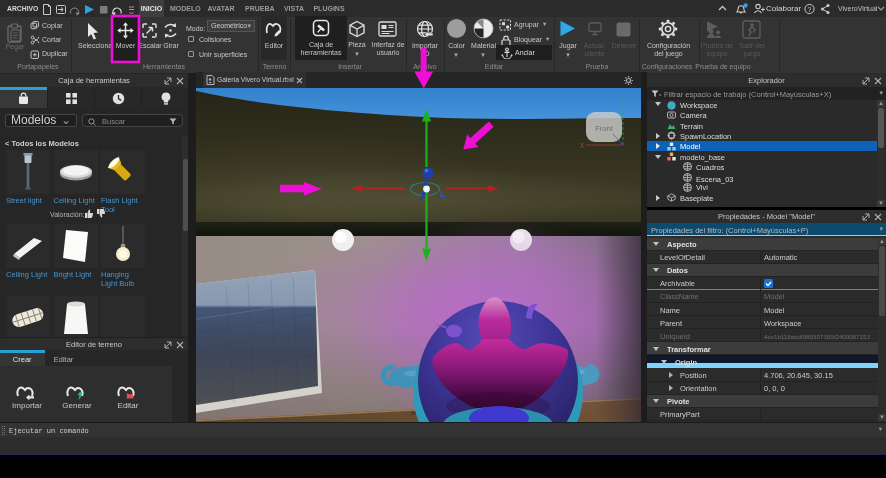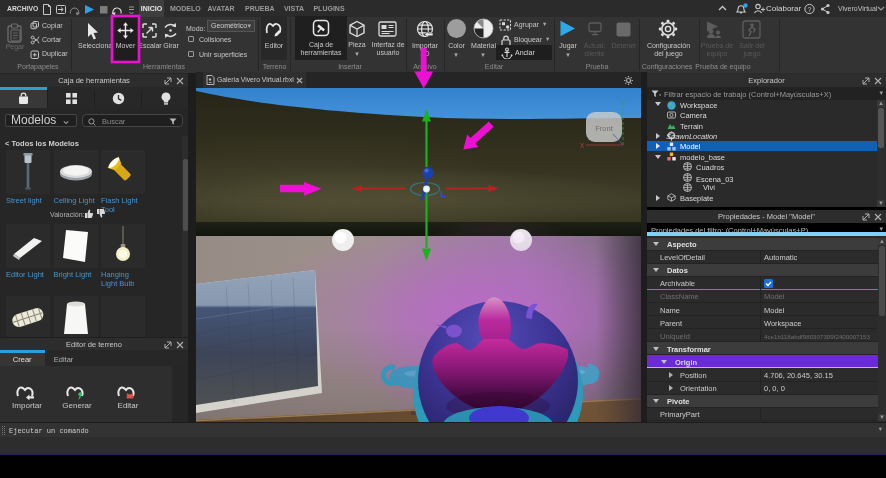--- a/index.html
+++ b/index.html
@@ -356,21 +356,21 @@
   </svg>
   <svg class="abs" style="left:53.5px;top:151px;" width="44" height="44" viewBox="0 0 44 44">
     <polygon points="12,6 34,8 31,38 9,34" fill="#fbfbf9"></polygon>
   </svg>
   <svg class="abs" style="left:101px;top:151px;" width="44" height="44" viewBox="0 0 44 44">
     <rect x="21.4" y="2" width="1.2" height="20" fill="#7a7468"></rect>
     <rect x="19.8" y="20" width="4.4" height="4" fill="#9a9488"></rect>
     <circle cx="22" cy="30" r="7" fill="#f3edca"></circle>
     <circle cx="22" cy="30" r="4" fill="#fdfbe8"></circle>
   </svg>
-  <div class="abs" style="left:6px;top:197px;color:#4596d1;font-size:7.5px;">Editor Light</div>
+  <div class="abs" style="left:6px;top:197px;color:#4596d1;font-size:7.5px;">Ceiling Light</div>
   <div class="abs" style="left:53.5px;top:197px;color:#4596d1;font-size:7.5px;">Bright Light</div>
   <div class="abs" style="left:101px;top:197px;color:#4596d1;font-size:7.5px;line-height:9px;">Hanging<br>Light Bulb</div>
 
   <div class="abs" style="left:6px;top:223px;width:44px;height:41px;background:#2b2b2b;"></div>
   <div class="abs" style="left:53.5px;top:223px;width:44px;height:41px;background:#2b2b2b;"></div>
   <div class="abs" style="left:101px;top:223px;width:44px;height:41px;background:#2b2b2b;"></div>
   <svg class="abs" style="left:6px;top:223px;" width="44" height="41" viewBox="0 0 44 41">
     <g transform="rotate(-18 22 22)">
       <rect x="6" y="15" width="32" height="13" rx="6.5" fill="#ece9d8"></rect>
       <path d="M11,15.5 v12 M17,15 v13 M23,15 v13 M29,15 v13 M35,15.5 v12 M6.5,21.5 h31" stroke="#8a8878" stroke-width="1"></path>
@@ -647,21 +647,21 @@
           <path d="M0.5,7 L3,2 5,5 6.5,3 8.5,7 Z" fill="#3fae5e"></path>
         </svg>
       <span class="abs" style="left:33px;top:1px;">Terrain</span>
     </div>
     <div class="abs" style="left:0;top:30.9px;width:239px;height:10.3px;">
       <span class="abs" style="left:9px;top:2px;width:0;height:0;border-top:3.5px solid transparent;border-bottom:3.5px solid transparent;border-left:4.5px solid #c8c8c8;"></span>
       <svg class="abs" style="left:20px;top:0.5px;" width="9" height="9" viewBox="0 0 9 9">
           <circle cx="4.5" cy="4.5" r="3" fill="none" stroke="#b8b8b8" stroke-width="1.4"></circle>
           <path d="M4.5,0.5 v2 M4.5,6.5 v2 M0.5,4.5 h2 M6.5,4.5 h2" stroke="#b8b8b8" stroke-width="1.2"></path>
         </svg>
-      <span class="abs" style="left:19px;top:1px;font-style:italic;">SpawnLocation</span>
+      <span class="abs" style="left:33px;top:1px;">SpawnLocation</span>
     </div>
     <div class="abs" style="left:0;top:41.2px;width:230px;height:10.3px;background:#0e62b5;">
       <span class="abs" style="left:9px;top:2px;width:0;height:0;border-top:3.5px solid transparent;border-bottom:3.5px solid transparent;border-left:4.5px solid #e8e8e8;"></span>
       <svg class="abs" style="left:20px;top:0.5px;" width="9" height="9" viewBox="0 0 9 9">
           <rect x="2.8" y="0.5" width="3.4" height="3.4" rx="0.5" fill="#e8e8e8"></rect>
           <rect x="0.3" y="5" width="3.4" height="3.4" rx="0.5" fill="#9fc4e8"></rect>
           <rect x="5.3" y="5" width="3.4" height="3.4" rx="0.5" fill="#9fc4e8"></rect>
         </svg>
       <span class="abs" style="left:33px;top:1px;color:#fff;">Model</span>
     </div>
@@ -686,21 +686,21 @@
           <circle cx="4.5" cy="4.5" r="4" fill="none" stroke="#b8b8b8" stroke-width="1"></circle>
           <path d="M0.5,4.5 h8 M4.5,0.5 v8 M1.5,2 a5.5,5.5 0 0 0 6,0 M1.5,7 a5.5,5.5 0 0 1 6,0" stroke="#b8b8b8" stroke-width="0.8" fill="none"></path>
         </svg>
       <span class="abs" style="left:49px;top:3px;">Escena_03</span>
     </div>
     <div class="abs" style="left:0;top:82.4px;width:239px;height:10.3px;">
       <svg class="abs" style="left:36px;top:0.5px;" width="9" height="9" viewBox="0 0 9 9">
           <circle cx="4.5" cy="4.5" r="4" fill="none" stroke="#b8b8b8" stroke-width="1"></circle>
           <path d="M0.5,4.5 h8 M4.5,0.5 v8 M1.5,2 a5.5,5.5 0 0 0 6,0 M1.5,7 a5.5,5.5 0 0 1 6,0" stroke="#b8b8b8" stroke-width="0.8" fill="none"></path>
         </svg>
-      <span class="abs" style="left:49px;top:1px;margin-left:7px;">Vivi</span>
+      <span class="abs" style="left:49px;top:1px;">Vivi</span>
     </div>
     <div class="abs" style="left:0;top:92.7px;width:239px;height:10.3px;">
       <span class="abs" style="left:9px;top:2px;width:0;height:0;border-top:3.5px solid transparent;border-bottom:3.5px solid transparent;border-left:4.5px solid #c8c8c8;"></span>
       <svg class="abs" style="left:20px;top:0.5px;" width="9" height="9" viewBox="0 0 9 9">
           <path d="M4.5,0.8 L8.2,2.8 V6.2 L4.5,8.2 L0.8,6.2 V2.8 Z M0.8,2.8 L4.5,4.8 L8.2,2.8 M4.5,4.8 V8.2" fill="none" stroke="#b8b8b8" stroke-width="0.9"></path>
         </svg>
       <span class="abs" style="left:33px;top:1px;">Baseplate</span>
     </div>
   </div>
 
@@ -714,21 +714,21 @@
 <div class="abs" style="left:647px;top:210px;width:239px;height:222px;background:#2b2b2b;font-size:7.5px;color:#cccccc;">
   <div class="abs" style="left:0;top:0;width:239px;height:13px;background:#2d2d2d;">
     <div style="color:#c8c8c8;font-size:7.5px;text-align:center;line-height:13px;">Propiedades - Model "Model"</div>
     <svg class="abs" style="right:16px;top:3px;" width="8" height="8" viewBox="0 0 8 8">
         <path d="M1,7 L7,1 M7,1 h-4 M7,1 v4 M1,3 v4 h4" stroke="#b0b0b0" fill="none" stroke-width="1"></path>
       </svg>
     <svg class="abs" style="right:4px;top:3px;" width="8" height="8" viewBox="0 0 8 8">
         <path d="M1,1 L7,7 M7,1 L1,7" stroke="#b0b0b0" fill="none" stroke-width="1.1"></path>
       </svg>
   </div>
-  <div class="abs" style="left:0;top:13px;width:239px;height:13px;background:#000000;border-bottom:4px solid #7dd3fc;">
+  <div class="abs" style="left:0;top:13px;width:239px;height:13px;background:#0c4a6e;border-bottom:1px solid #7dd3fc;">
     <div class="abs" style="left:4px;top:2.5px;color:#b8b8b8;">Propiedades del filtro: (Control+Mayúsculas+P)</div>
     <div class="abs" style="right:3px;top:2px;color:#9a9a9a;font-size:7px;">▾</div>
   </div>
 
   <div class="abs" id="props" style="left:0;top:27.5px;width:239px;">
       <div class="abs" style="left:0;top:0px;width:239px;height:13.1px;background:#3c3c3c;border-bottom:1px solid #232323;">
         <span class="abs" style="left:6px;top:4.5px;width:0;height:0;border-left:3.5px solid transparent;border-right:3.5px solid transparent;border-top:4.5px solid #c0c0c0;"></span>
         <span class="abs" style="left:20px;top:2.5px;font-weight:bold;color:#e0e0e0;">Aspecto</span>
       </div>
       <div class="abs" style="left:0;top:13.1px;width:239px;height:13.1px;background:#2b2b2b;border-bottom:1px solid #232323;">
@@ -765,21 +765,21 @@
       </div>
       <div class="abs" style="left:0;top:91.69999999999999px;width:239px;height:13.1px;background:#2b2b2b;border-bottom:1px solid #232323;">
         <div class="abs" style="left:113px;top:0;width:1px;height:13.1px;background:#232323;"></div>
         <span class="abs" style="left:13px;top:2.5px;color:#6f6f6f;">UniqueId</span>
         <span class="abs" style="left:117px;top:2.5px;color:#6f6f6f;white-space:nowrap;"><span style="font-size:6.2px">4ce1b118abdf980307309f2400007153</span></span>
       </div>
       <div class="abs" style="left:0;top:104.79999999999998px;width:239px;height:13.1px;background:#3c3c3c;border-bottom:1px solid #232323;">
         <span class="abs" style="left:6px;top:4.5px;width:0;height:0;border-left:3.5px solid transparent;border-right:3.5px solid transparent;border-top:4.5px solid #c0c0c0;"></span>
         <span class="abs" style="left:20px;top:2.5px;font-weight:bold;color:#e0e0e0;">Transformar</span>
       </div>
-      <div class="abs" style="left:0;top:117.89999999999998px;width:239px;height:13.1px;background:#6d28d9;border-bottom:1px solid #7dd3fc;">
+      <div class="abs" style="left:0;top:117.89999999999998px;width:239px;height:13.1px;background:#0f172a;border-bottom:5px solid #7dd3fc;">
         <span class="abs" style="left:14px;top:4.5px;width:0;height:0;border-left:3.5px solid transparent;border-right:3.5px solid transparent;border-top:4.5px solid #c0c0c0;"></span>
         <span class="abs" style="left:28px;top:2.5px;font-weight:bold;color:#dcdcdc;">Origin</span>
       </div>
       <div class="abs" style="left:0;top:130.99999999999997px;width:239px;height:13.1px;background:#2b2b2b;border-bottom:1px solid #232323;">
         <div class="abs" style="left:113px;top:0;width:1px;height:13.1px;background:#232323;"></div>
         <span class="abs" style="left:22px;top:3.5px;width:0;height:0;border-top:3.5px solid transparent;border-bottom:3.5px solid transparent;border-left:4.5px solid #b0b0b0;"></span>
         <span class="abs" style="left:33px;top:2.5px;color:#cccccc;">Position</span>
         <span class="abs" style="left:117px;top:2.5px;color:#cccccc;white-space:nowrap;">4.706, 20.645, 30.15</span>
       </div>
       <div class="abs" style="left:0;top:144.09999999999997px;width:239px;height:13.1px;background:#2b2b2b;border-bottom:1px solid #232323;">

